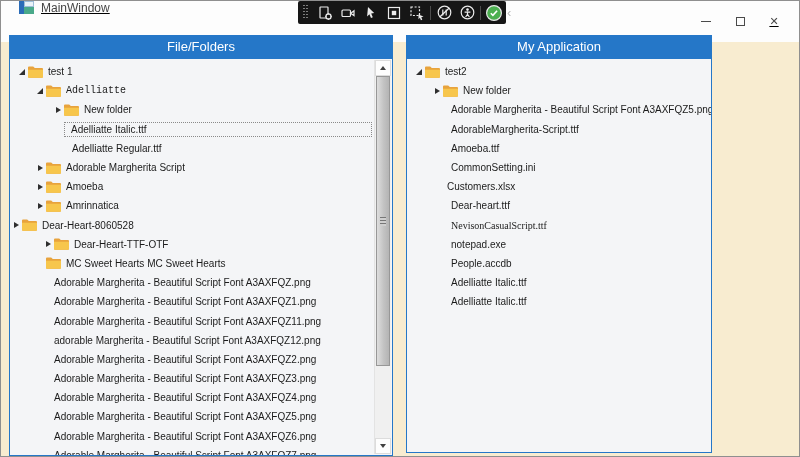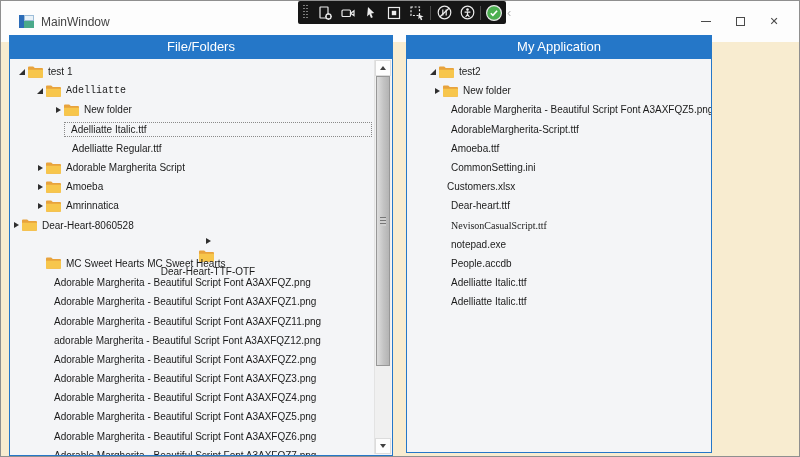--- a/index.html
+++ b/index.html
@@ -1,20 +1,20 @@
 <!DOCTYPE html>
 <html><head>
 <meta charset="utf-8">
 <style>
   html,body{margin:0;padding:0;background:#d0d0d0;font-family:"Liberation Sans",sans-serif;}
   .window{position:relative;width:800px;height:457px;background:#f8ecd0;overflow:hidden;
           border:1px solid #8f8f8f;box-sizing:border-box;}
   
   .titlebar{position:absolute;left:0;top:0;right:0;height:41px;background:#fdfdfd;
-            display:flex;align-items:center;}
+            display:flex;text-decoration:underline;}
   .appicon{width:15px;height:13px;margin-left:18px;position:relative;flex:0 0 15px;}
   .appicon .a1{position:absolute;left:0;top:0;width:5px;height:13px;background:#2b6cb8;}
   .appicon .a2{position:absolute;left:5px;top:0;width:10px;height:6px;background:#e9f2f8;border:1px solid #9dbdd8;box-sizing:border-box;}
   .appicon .a3{position:absolute;left:5px;top:6px;width:10px;height:7px;background:#4aa98a;}
   .wtitle{margin-left:7px;font-size:12px;color:#444;}
   .wbtns{margin-left:auto;display:flex;align-items:center;height:100%;}
   .wbtn{width:34px;height:100%;display:flex;align-items:center;justify-content:center;color:#4a4a4a;font-size:11px;}
   .glyph-min{width:10px;height:1px;background:#4a4a4a;}
   .glyph-max{width:9px;height:9px;border:1px solid #4a4a4a;box-sizing:border-box;}
   .wbtn.close{margin-right:8px;}
@@ -229,21 +229,21 @@
               <i></i>
             </span>
             <span class="fico">
               <svg width="15" height="12" viewBox="0 0 15 12">
                 <path d="M0 1.5Q0 .5 1 .5H5.2L6.8 2H14Q15 2 15 3V10.8Q15 11.8 14 11.8H1Q0 11.8 0 10.8Z" fill="#e8a33d"></path>
                 <path d="M0 3.7H15V10.8Q15 11.8 14 11.8H1Q0 11.8 0 10.8Z" fill="#f7c64c"></path>
               </svg>
             </span>
             <span class="lbl">Dear-Heart-8060528</span>
           </div>
-          <div class="trow" style="padding-left: 32px; flex-direction: column;">
+          <div class="trow" style="padding-left: 32px;">
             <span class="exp closed">
               <i></i>
             </span>
             <span class="fico">
               <svg width="15" height="12" viewBox="0 0 15 12">
                 <path d="M0 1.5Q0 .5 1 .5H5.2L6.8 2H14Q15 2 15 3V10.8Q15 11.8 14 11.8H1Q0 11.8 0 10.8Z" fill="#e8a33d"></path>
                 <path d="M0 3.7H15V10.8Q15 11.8 14 11.8H1Q0 11.8 0 10.8Z" fill="#f7c64c"></path>
               </svg>
             </span>
             <span class="lbl">Dear-Heart-TTF-OTF</span>
@@ -312,21 +312,21 @@
             <i class="tri-down"></i>
           </div>
       </div>
     </div>
   </div>
 
   <div class="panel right">
     <div class="panel-header">My Application</div>
     <div class="panel-body">
       <div class="tree" id="right-tree">
-          <div class="trow" style="padding-left: 20px;">
+          <div class="trow" style="padding-left: 6px;">
             <span class="exp open">
               <i></i>
             </span>
             <span class="fico">
               <svg width="15" height="12" viewBox="0 0 15 12">
                 <path d="M0 1.5Q0 .5 1 .5H5.2L6.8 2H14Q15 2 15 3V10.8Q15 11.8 14 11.8H1Q0 11.8 0 10.8Z" fill="#e8a33d"></path>
                 <path d="M0 3.7H15V10.8Q15 11.8 14 11.8H1Q0 11.8 0 10.8Z" fill="#f7c64c"></path>
               </svg>
             </span>
             <span class="lbl">test2</span>

